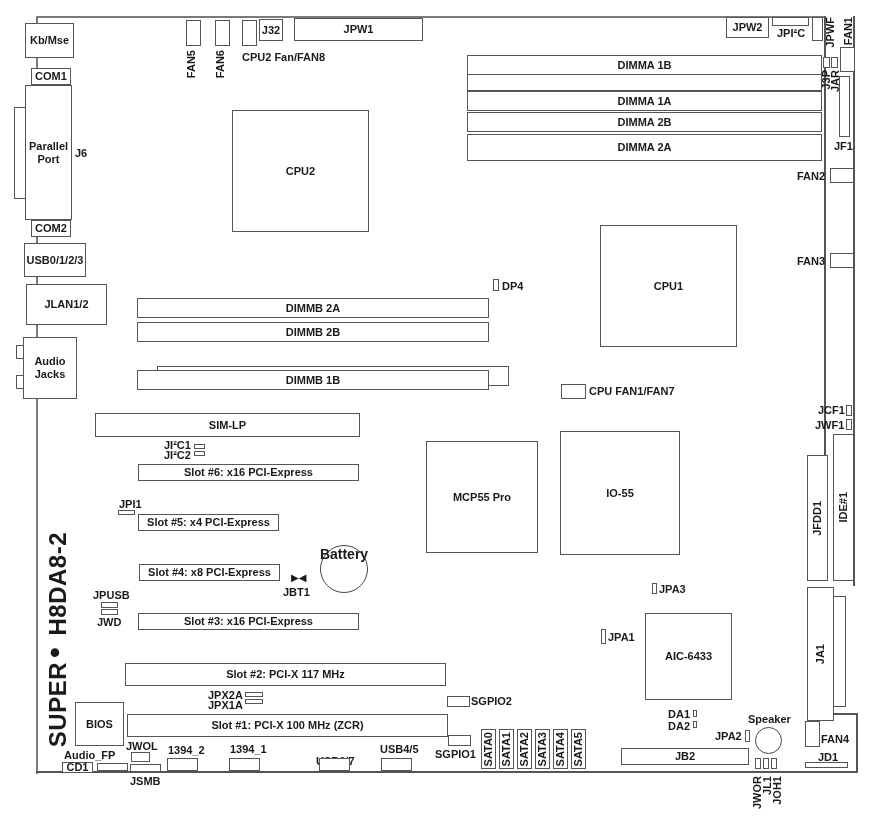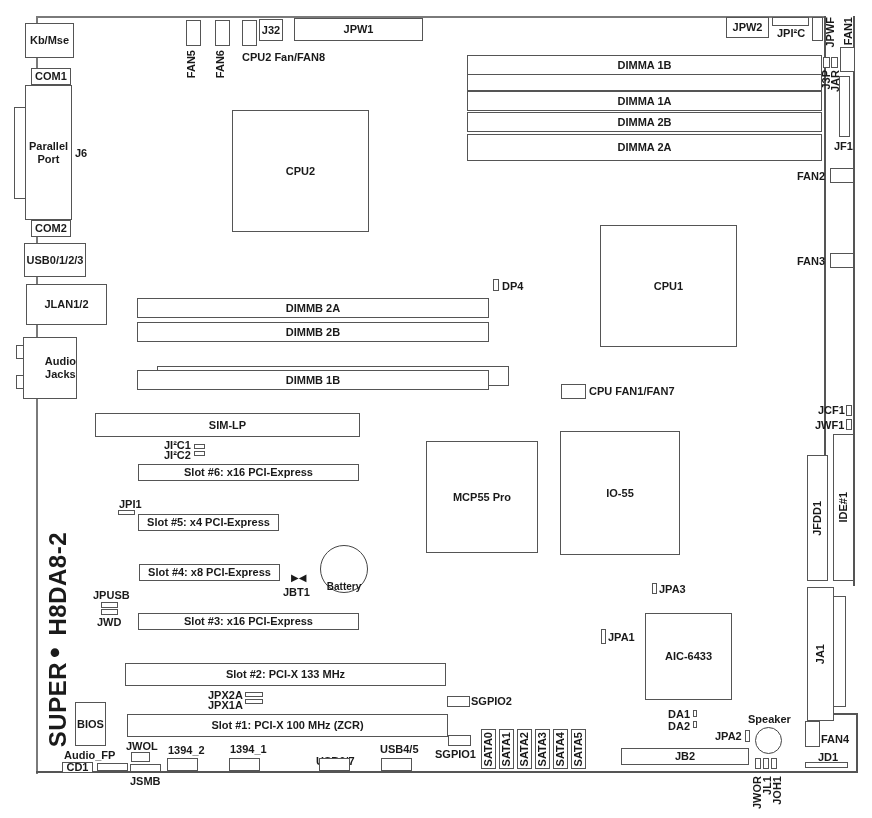--- a/index.html
+++ b/index.html
@@ -7,22 +7,22 @@
          font-family:"Liberation Sans", "DejaVu Sans", sans-serif; color:#1a1a1a; }
   .board { position:absolute; left:0; top:0; width:872px; height:818px; }
   .outline { position:absolute; border:2px solid #7a7a7a; }
   .line { position:absolute; background:#555; }
   .box { position:absolute; border:1.5px solid #555; background:#fff; box-sizing:border-box;
          display:flex; align-items:center; justify-content:center; text-align:center;
          font-weight:bold; font-size:11px; line-height:1.15; }
   .lbl { position:absolute; font-weight:bold; font-size:11px; white-space:nowrap; line-height:1; }
   .vtext { writing-mode:vertical-rl; transform:rotate(180deg); }
   .circle { position:absolute; border:1.5px solid #444; border-radius:50%; background:#fff;
-            box-sizing:border-box; display:flex; align-items:flex-end; justify-content:center;
-            font-weight:bold; font-size:10px; }
+            box-sizing:border-box; display:flex; align-items:flex-start; justify-content:center;
+            font-weight:bold; font-size:14px; }
   .brand { position:absolute; font-weight:bold; font-size:24px; letter-spacing:0.5px; white-space:nowrap; }
 </style>
 </head>
 <body>
 
 <div class="board">
 
   <div class="outline" style="left:36px; top:16px; width:788px; height:756px; border-right:none; border-bottom:none;"></div>
   <div class="line" style="left:824px; top:16px; width:2px; height:560px;"></div>
   <div class="line" style="left:36px; top:771px; width:401px; height:2px;"></div>
@@ -43,21 +43,21 @@
   <div class="lbl" style="left:75px; top:148px;">J6</div>
   <div class="box" style="left:31px; top:220px; width:40px; height:17px;">
       <span>COM2</span>
     </div>
   <div class="box" style="left:24px; top:243px; width:62px; height:34px;">
       <span>USB0/1/2/3</span>
     </div>
   <div class="box" style="left:26px; top:284px; width:81px; height:41px;">
       <span>JLAN1/2</span>
     </div>
-  <div class="box" style="left:23px; top:337px; width:54px; height:62px; white-space:pre;justify-content:flex-end;"><span>Audio
+  <div class="box" style="left:23px; top:337px; width:54px; height:62px; white-space:pre;"><span>Audio
 Jacks</span></div>
   <div class="box" style="left:16px; top:345px; width:8px; height:14px;"></div>
   <div class="box" style="left:16px; top:375px; width:8px; height:14px;"></div>
 
   <div class="box" style="left:186px; top:20px; width:15px; height:26px;"></div>
   <div class="lbl vtext" style="left:186px; top:50px;">FAN5</div>
   <div class="box" style="left:215px; top:20px; width:15px; height:26px;"></div>
   <div class="lbl vtext" style="left:215px; top:50px;">FAN6</div>
   <div class="box" style="left:242px; top:20px; width:15px; height:26px;"></div>
   <div class="lbl" style="left:242px; top:52px;">CPU2 Fan/FAN8</div>
@@ -186,30 +186,30 @@
 
   <div class="lbl" style="left:659px; top:584px;">JPA3</div>
   <div class="box" style="left:652px; top:583px; width:5px; height:11px;"></div>
   <div class="box" style="left:601px; top:629px; width:5px; height:15px;"></div>
   <div class="lbl" style="left:608px; top:632px;">JPA1</div>
   <div class="box" style="left:645px; top:613px; width:87px; height:87px;">
       <span>AIC-6433</span>
     </div>
 
   <div class="box" style="left:125px; top:663px; width:321px; height:23px;">
-      <span>Slot #2: PCI-X 133 MHz</span>
+      <span>Slot #2: PCI-X 117 MHz</span>
     </div>
   <div class="lbl" style="left:208px; top:690px;">JPX2A</div>
   <div class="box" style="left:245px; top:692px; width:18px; height:5px;"></div>
   <div class="lbl" style="left:208px; top:700px;">JPX1A</div>
   <div class="box" style="left:245px; top:699px; width:18px; height:5px;"></div>
   <div class="box" style="left:447px; top:696px; width:23px; height:11px;"></div>
   <div class="lbl" style="left:471px; top:696px;">SGPIO2</div>
 
-  <div class="box" style="left:75px; top:702px; width:31px; height:44px;">
+  <div class="box" style="left:75px; top:702px; width:49px; height:44px;">
       <span>BIOS</span>
     </div>
   <div class="box" style="left:127px; top:714px; width:321px; height:23px;">
       <span>Slot #1: PCI-X 100 MHz (ZCR)</span>
     </div>
   <div class="box" style="left:448px; top:735px; width:23px; height:11px;"></div>
   <div class="lbl" style="left:435px; top:749px;">SGPIO1</div>
 
   <div class="lbl" style="left:668px; top:709px;">DA1</div>
   <div class="box" style="left:693px; top:710px; width:4px; height:7px;"></div>

